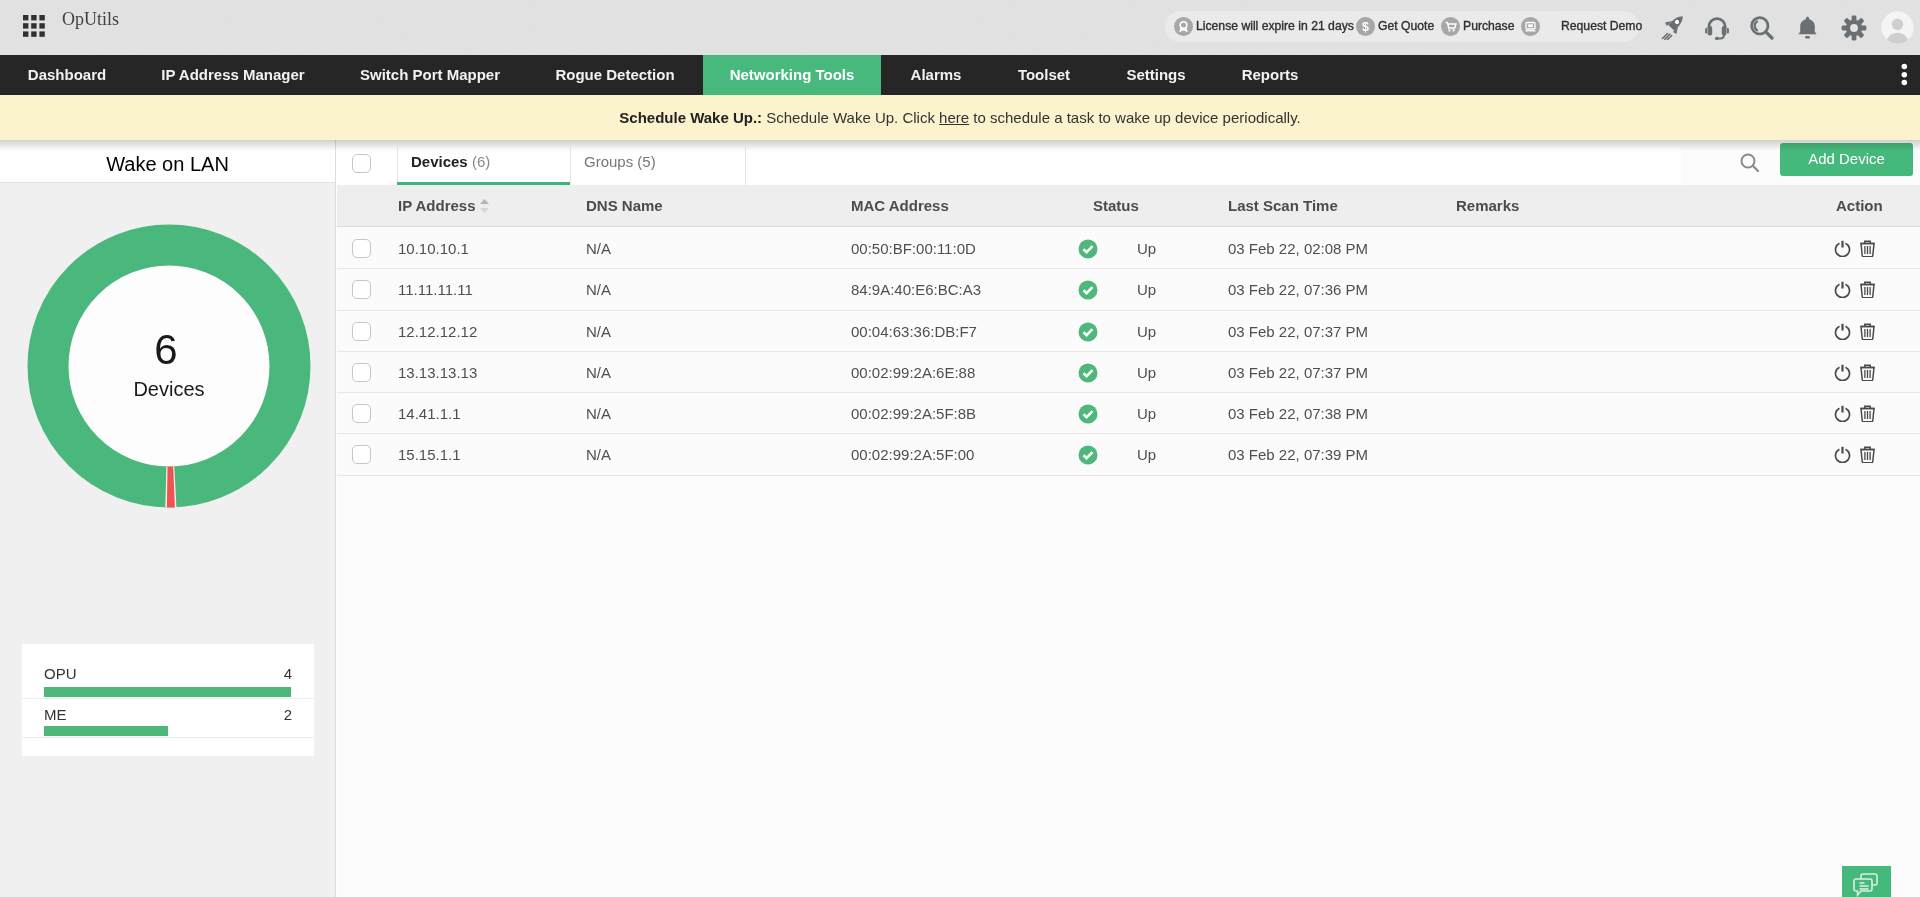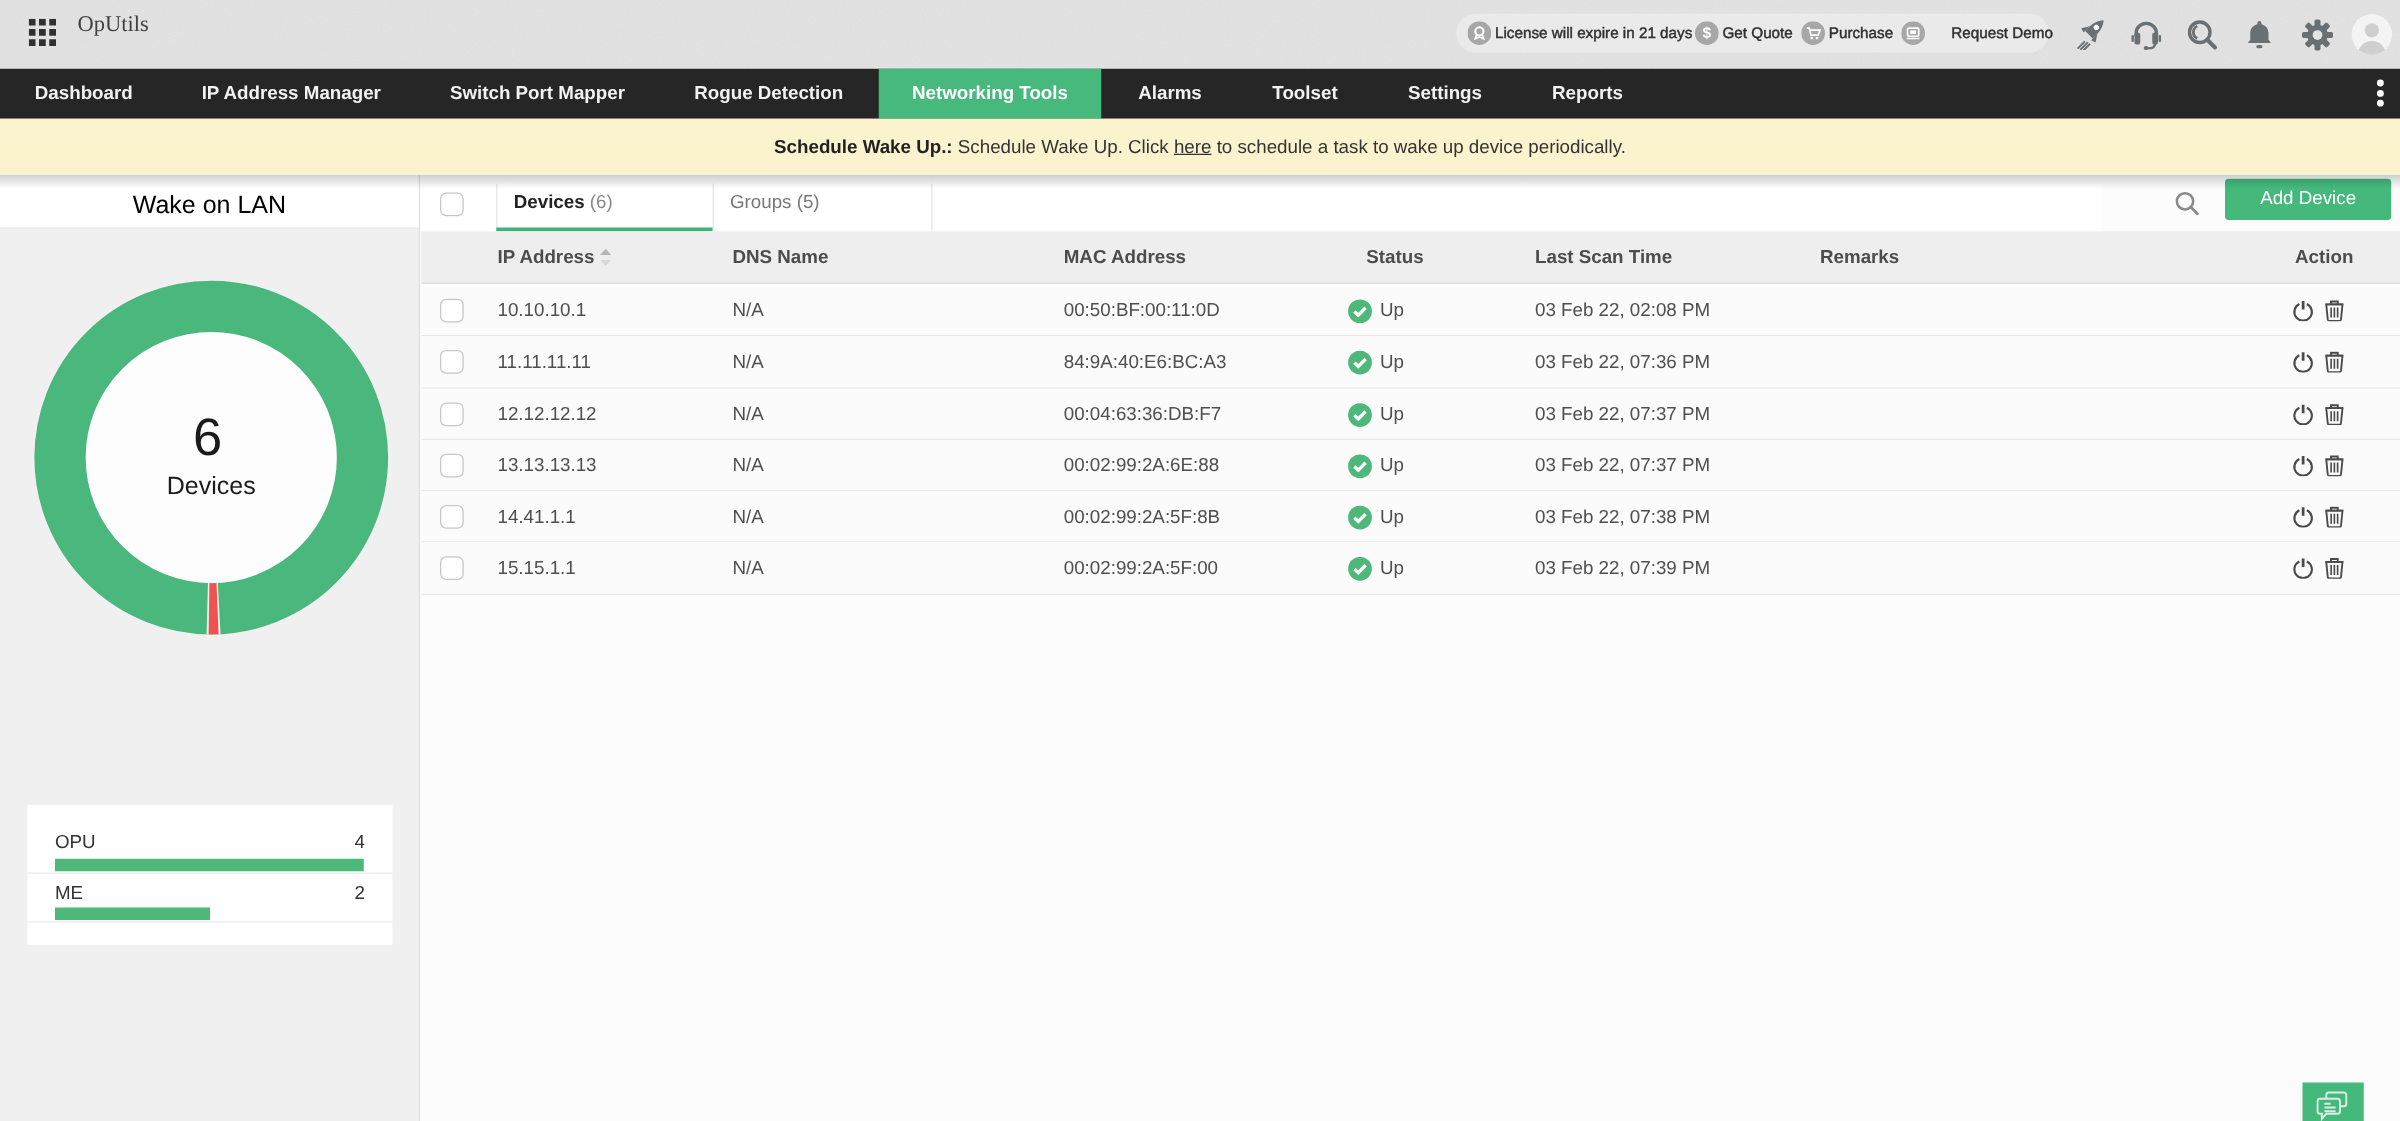--- a/index.html
+++ b/index.html
@@ -48,21 +48,21 @@
 #tabdev span { font-weight:400; color:#888; }
 #tabgrp { position:absolute; left:233px; top:0; width:172px; height:38px; line-height:30px; padding-left:14px; font-size:15px; color:#777; }
 #tabline { position:absolute; left:60px; top:34.5px; width:173px; height:3.5px; background:#3db479; }
 #addbtn { position:absolute; left:1443px; top:-4px; width:133px; height:33px; background:#45b87b; border-radius:3px; color:#fff; font-size:15px; text-align:center; line-height:32px; }
 #thead { position:absolute; left:0; top:45px; width:1583px; height:42px; background:#eeeeee; border-bottom:1px solid #dcdcdc; font-size:15px; font-weight:700; color:#4c4c4c; }
 .hc { position:absolute; top:0; line-height:42px; white-space:nowrap; }
 #tbody { position:absolute; left:0; top:88px; width:1583px; }
 .row { position:relative; width:1583px; height:41.3px; background:#fbfbfb; border-bottom:1px solid #e7e7e7; font-size:15px; color:#4f4f4f; }
 .rc { position:absolute; top:0; line-height:41px; white-space:nowrap; }
 .upico { position:absolute; left:741px; top:11px; }
-.uptxt { position:absolute; left:767px; }
+.uptxt { position:absolute; left:800px; }
 .pwr { position:absolute; left:1497px; top:12px; }
 .trash { position:absolute; left:1522px; top:12px; }
 
 #fab { position:absolute; left:1842px; top:866px; width:49px; height:31px; background:#45b87b; }
 
 </style>
 </head>
 <body>
 
 <div id="topbar">

